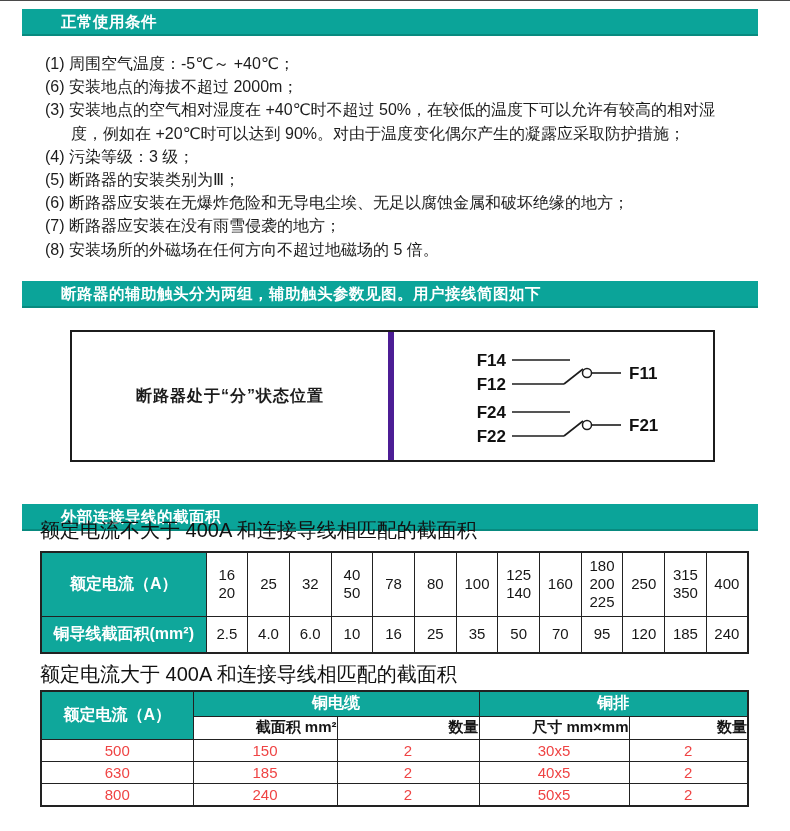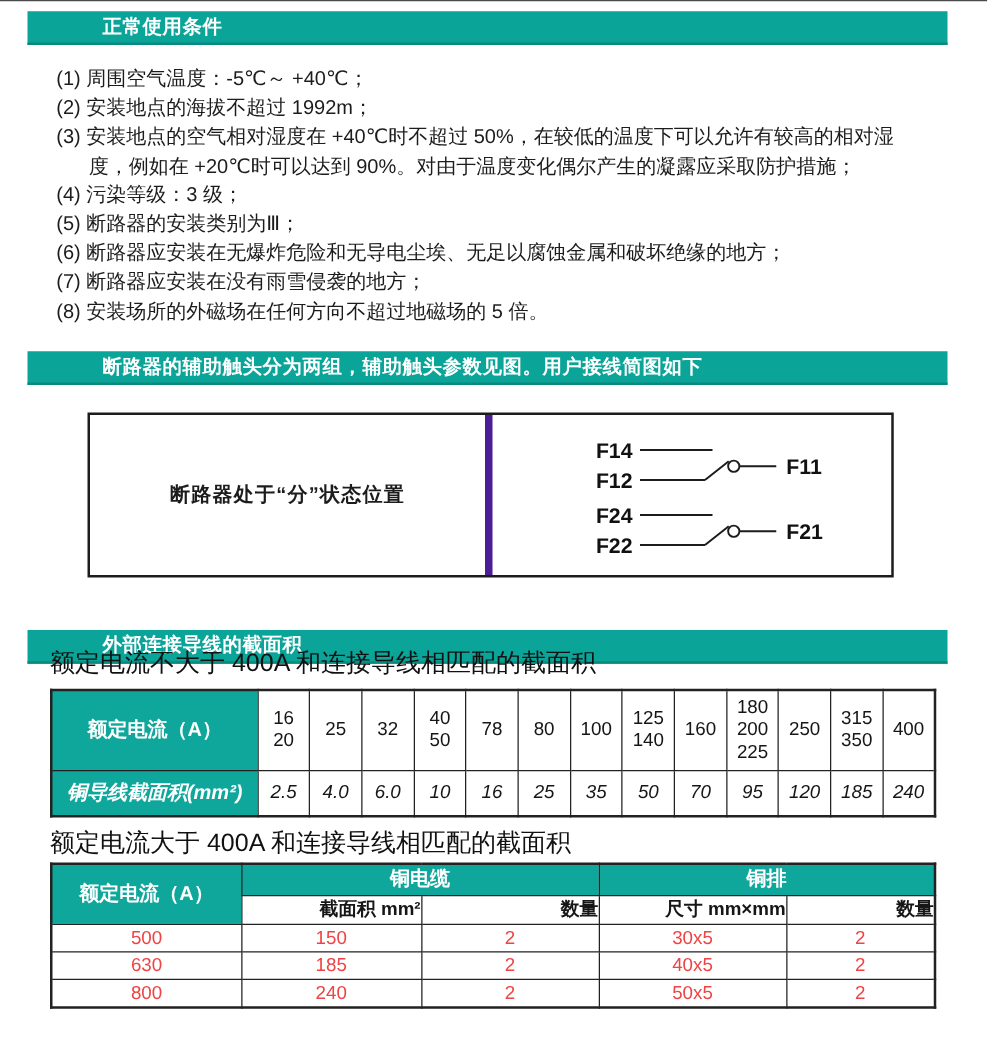--- a/index.html
+++ b/index.html
@@ -5,21 +5,21 @@
   html,body{margin:0;padding:0;background:#ffffff;}
   .page{
     position:relative;width:790px;height:831px;background:#ffffff;overflow:hidden;
     font-family:"Liberation Sans","DejaVu Sans",sans-serif;color:#1c1c1c;
   }
   .topline{position:absolute;top:0;left:0;width:790px;height:1px;background:#4a4a4a;}
   .bar{
     position:absolute;left:22px;width:736px;height:27px;box-sizing:border-box;
     background:#0ba499;border-bottom:2px solid #088a7f;
     color:#ffffff;font-size:15.5px;font-weight:bold;line-height:26px;
-    padding-left:60px;letter-spacing:0.5px;white-space:nowrap;
+    padding-left:39px;letter-spacing:0.5px;white-space:nowrap;
   }
   #bar1{top:9px;}
   #bar2{top:281px;}
   #bar3{top:504px;}
   .cond-list{position:absolute;left:45px;top:52px;width:672px;font-size:16px;line-height:23.2px;}
   .cond-item{padding-left:26px;text-indent:-26px;}
   .diagram{
     position:absolute;left:70px;top:330px;width:645px;height:132px;box-sizing:border-box;
     border:2px solid #1c1c1c;display:flex;
   }
@@ -32,41 +32,41 @@
   .diagram-right svg{position:absolute;top:0;left:0;}
   .caption{position:absolute;left:40px;font-size:20px;color:#111111;}
   #caption1{top:517px;}
   #caption2{top:661px;}
   table{border-collapse:collapse;table-layout:fixed;}
   .t1{position:absolute;left:40px;top:551px;font-size:15px;border:2px solid #222222;}
   .t1 th,.t1 td{border:1px solid #222222;text-align:center;vertical-align:middle;padding:0;}
   .t1 th{background:#0fa79b;color:#ffffff;font-weight:600;font-size:16px;}
   .t1 td{white-space:pre-line;line-height:18px;color:#161616;}
   .t1 .r1{height:64px;}
-  .t1 .r2{height:37px;font-style:italic;}
+  .t1 .r2{height:37px;}
   .t2{position:absolute;left:40px;top:690px;font-size:15px;border:2px solid #222222;}
   .t2 th,.t2 td{border:1px solid #222222;text-align:center;vertical-align:middle;padding:0;}
   .t2 .green{background:#0fa79b;color:#ffffff;font-weight:600;font-size:16px;}
   .t2 .sub th{background:#ffffff;color:#161616;font-weight:bold;font-size:15px;height:22px;text-align:right;}
   .t2 .hr1{height:25px;}
   .t2 .data td{height:21px;color:#ef4444;font-weight:normal;}
 </style>
 </head>
 <body>
 
 <div class="page">
   <div class="topline"></div>
 
   <div class="bar" id="bar1">
     <span>正常使用条件</span>
   </div>
 
   <div class="cond-list">
     <div class="cond-item">(1) 周围空气温度：-5℃～ +40℃；</div>
-    <div class="cond-item">(2) 安装地点的海拔不超过 1992m；</div>
+    <div class="cond-item">(6) 安装地点的海拔不超过 2000m；</div>
     <div class="cond-item">(3) 安装地点的空气相对湿度在 +40℃时不超过 50%，在较低的温度下可以允许有较高的相对湿度，例如在 +20℃时可以达到 90%。对由于温度变化偶尔产生的凝露应采取防护措施；</div>
     <div class="cond-item">(4) 污染等级：3 级；</div>
     <div class="cond-item">(5) 断路器的安装类别为Ⅲ；</div>
     <div class="cond-item">(6) 断路器应安装在无爆炸危险和无导电尘埃、无足以腐蚀金属和破坏绝缘的地方；</div>
     <div class="cond-item">(7) 断路器应安装在没有雨雪侵袭的地方；</div>
     <div class="cond-item">(8) 安装场所的外磁场在任何方向不超过地磁场的 5 倍。</div>
   </div>
 
   <div class="bar" id="bar2">
     <span>断路器的辅助触头分为两组，辅助触头参数见图。用户接线简图如下</span>

